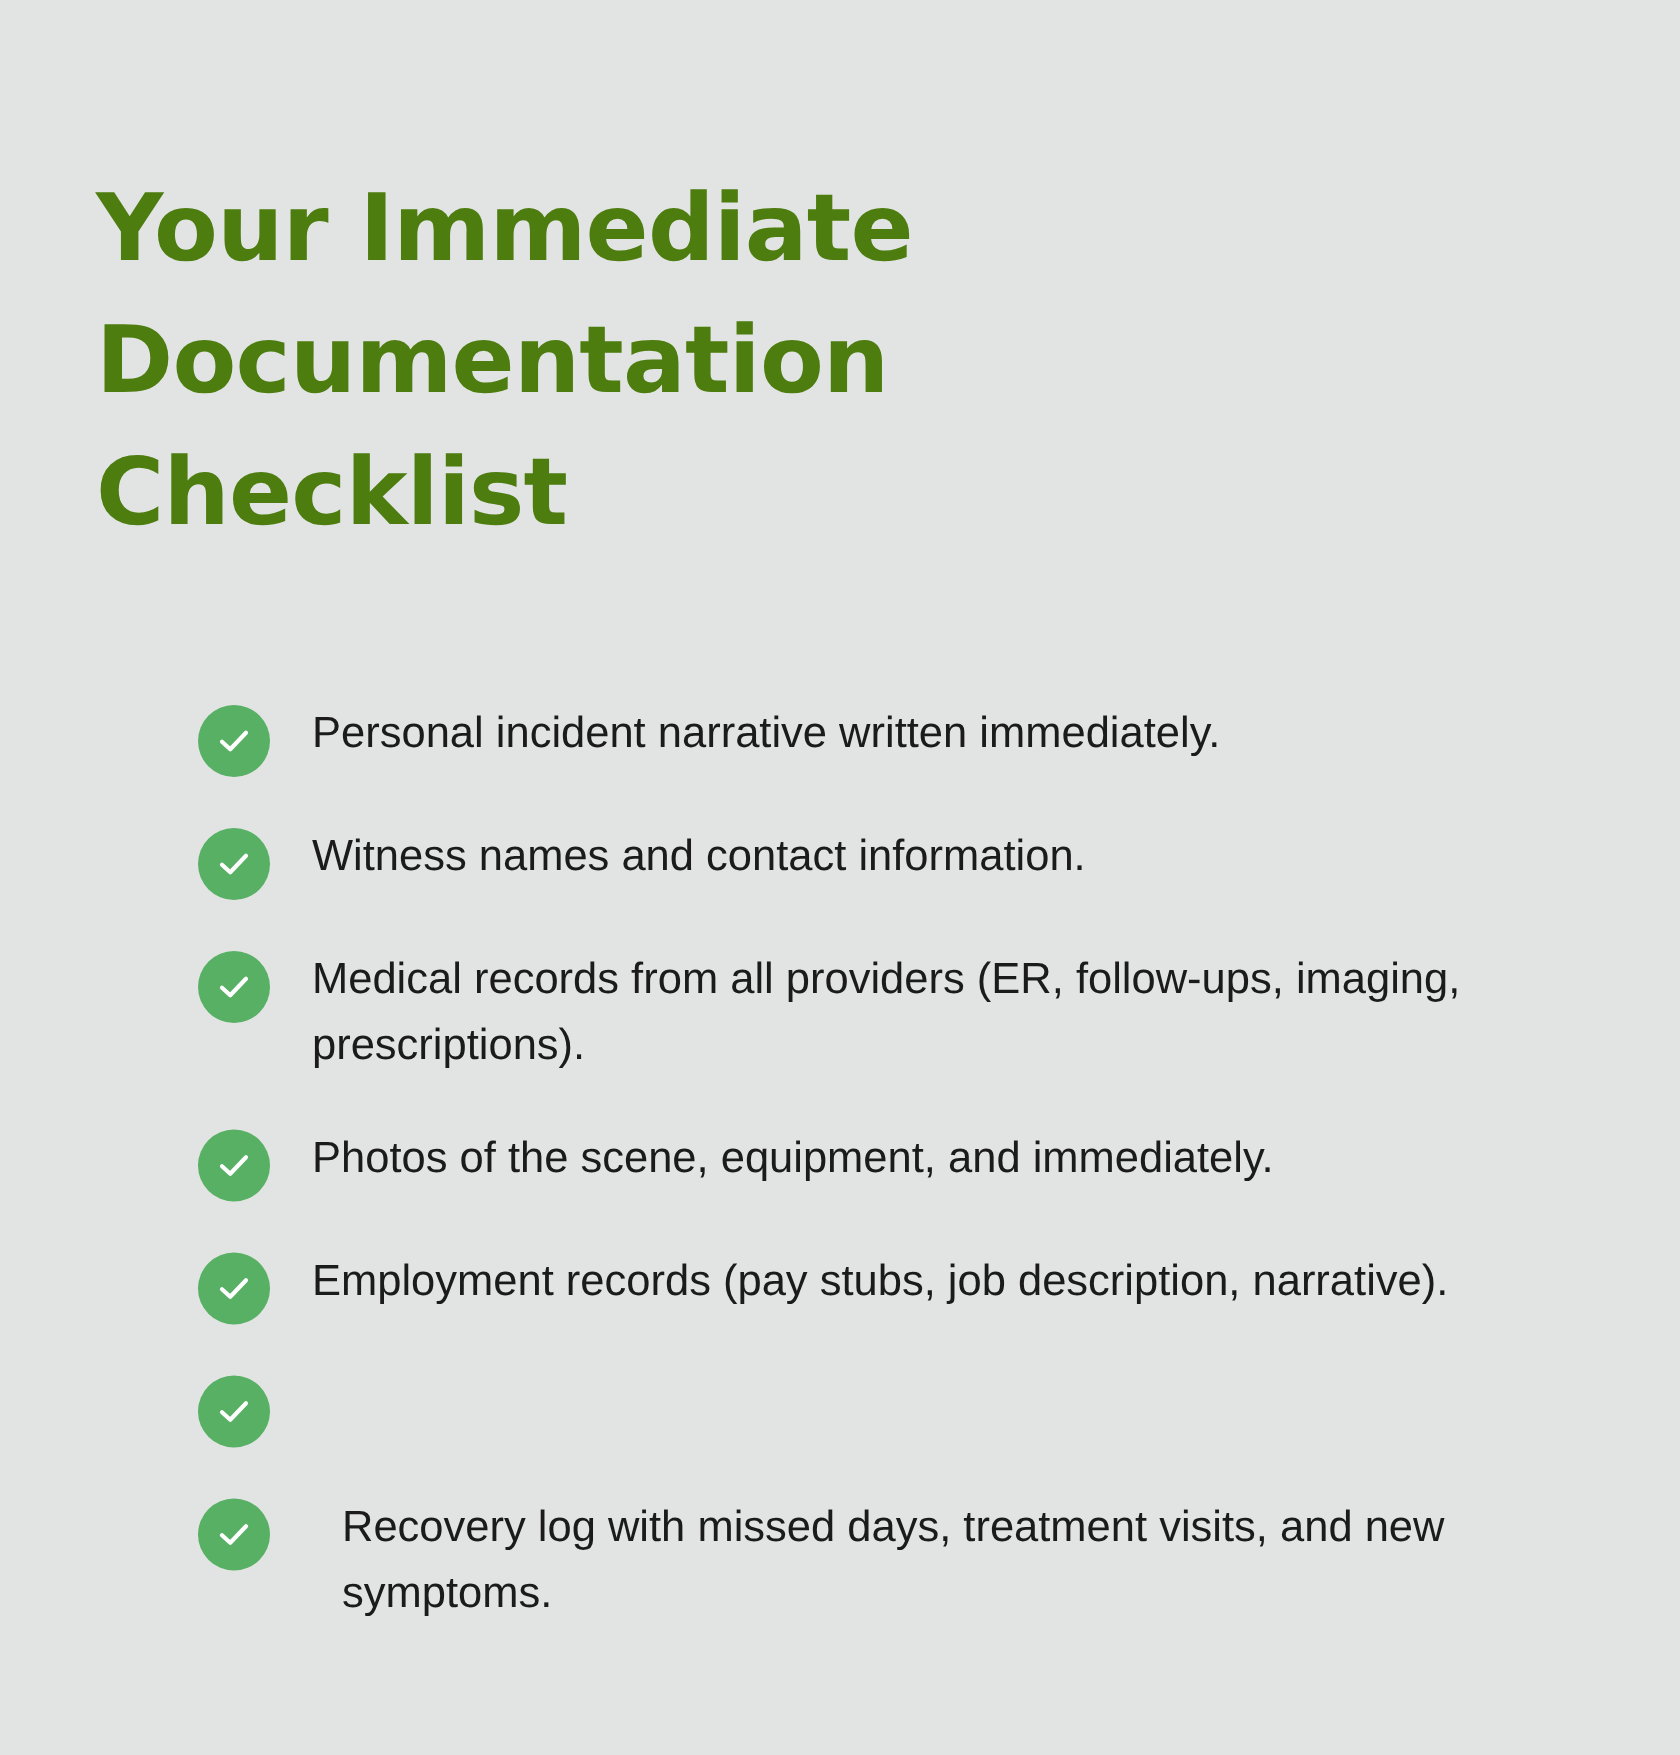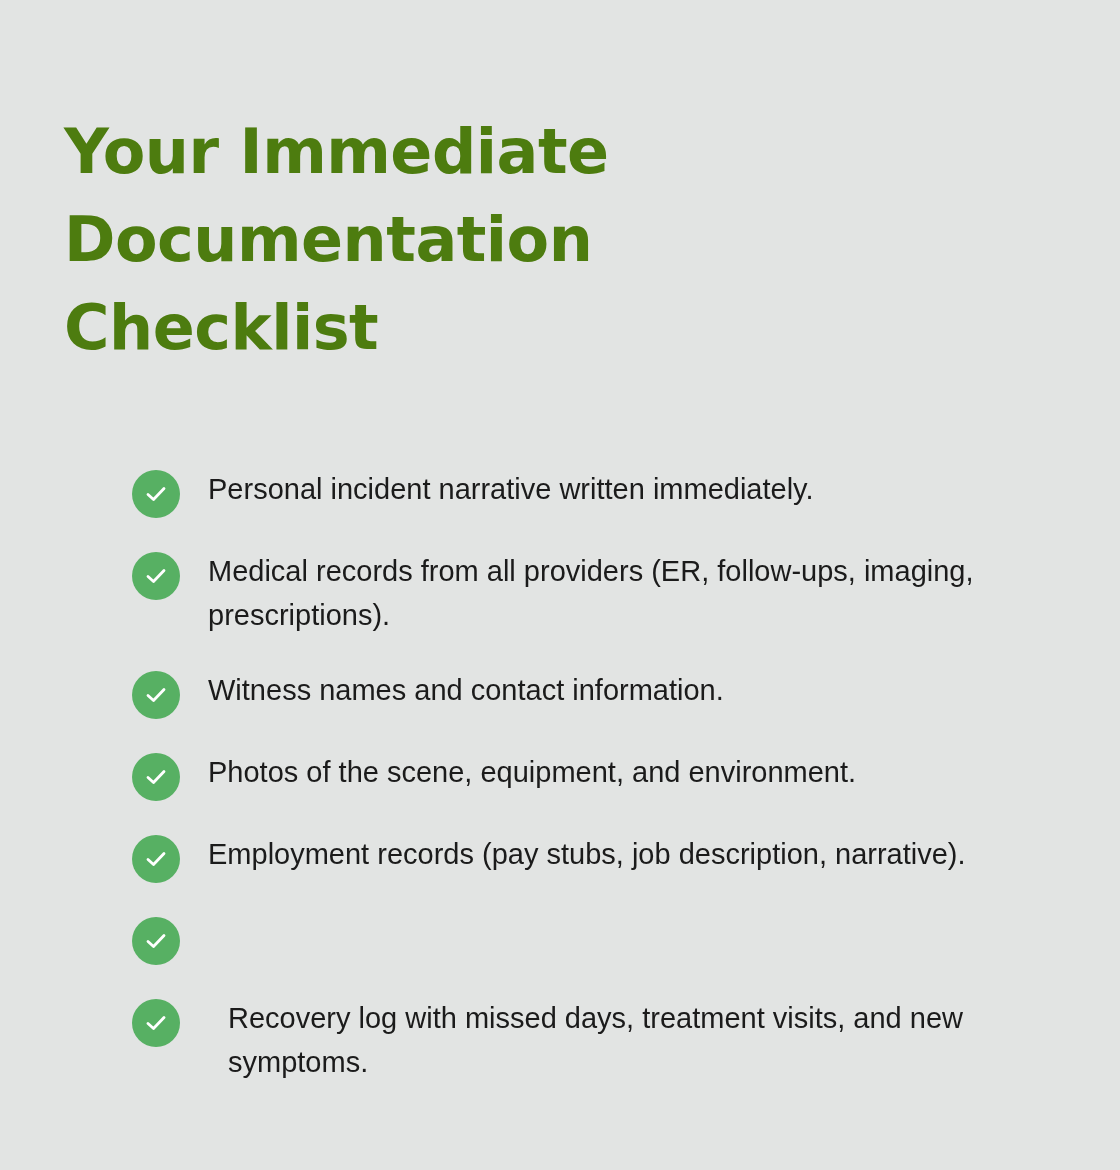--- a/index.html
+++ b/index.html
@@ -86,39 +86,39 @@
       </span>
       <span class="item-text">Personal incident narrative written immediately.</span>
     </li>
 
     <li class="check-item">
       <span class="check-icon">
         <svg width="26" height="26" viewBox="0 0 26 26" aria-hidden="true">
           <polyline points="5,13.5 10.5,18.5 21,7.5" fill="none" stroke="#ffffff" stroke-width="2.8" stroke-linecap="round" stroke-linejoin="round"></polyline>
         </svg>
       </span>
+      <span class="item-text">Witness names and contact information.</span>
+    </li>
+
+    <li class="check-item">
+      <span class="check-icon">
+        <svg width="26" height="26" viewBox="0 0 26 26" aria-hidden="true">
+          <polyline points="5,13.5 10.5,18.5 21,7.5" fill="none" stroke="#ffffff" stroke-width="2.8" stroke-linecap="round" stroke-linejoin="round"></polyline>
+        </svg>
+      </span>
       <span class="item-text">Medical records from all providers (ER, follow-ups, imaging, prescriptions).</span>
     </li>
 
     <li class="check-item">
       <span class="check-icon">
         <svg width="26" height="26" viewBox="0 0 26 26" aria-hidden="true">
           <polyline points="5,13.5 10.5,18.5 21,7.5" fill="none" stroke="#ffffff" stroke-width="2.8" stroke-linecap="round" stroke-linejoin="round"></polyline>
         </svg>
       </span>
-      <span class="item-text">Witness names and contact information.</span>
-    </li>
-
-    <li class="check-item">
-      <span class="check-icon">
-        <svg width="26" height="26" viewBox="0 0 26 26" aria-hidden="true">
-          <polyline points="5,13.5 10.5,18.5 21,7.5" fill="none" stroke="#ffffff" stroke-width="2.8" stroke-linecap="round" stroke-linejoin="round"></polyline>
-        </svg>
-      </span>
-      <span class="item-text">Photos of the scene, equipment, and environment.</span>
+      <span class="item-text">Photos of the scene, equipment, and immediately.</span>
     </li>
 
     <li class="check-item">
       <span class="check-icon">
         <svg width="26" height="26" viewBox="0 0 26 26" aria-hidden="true">
           <polyline points="5,13.5 10.5,18.5 21,7.5" fill="none" stroke="#ffffff" stroke-width="2.8" stroke-linecap="round" stroke-linejoin="round"></polyline>
         </svg>
       </span>
       <span class="item-text">Employment records (pay stubs, job description, narrative).</span>
     </li>

